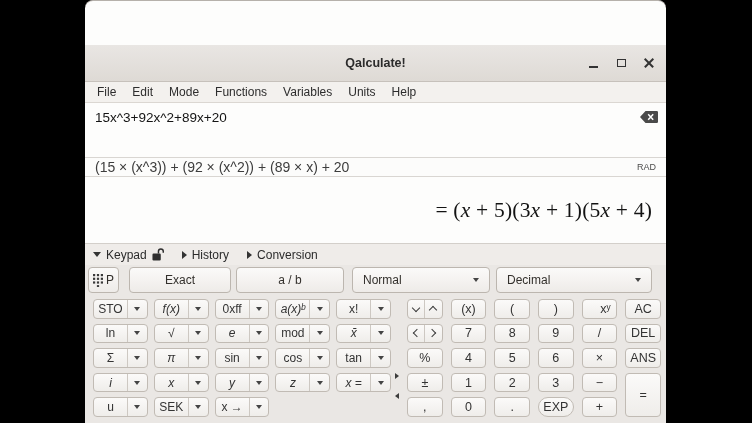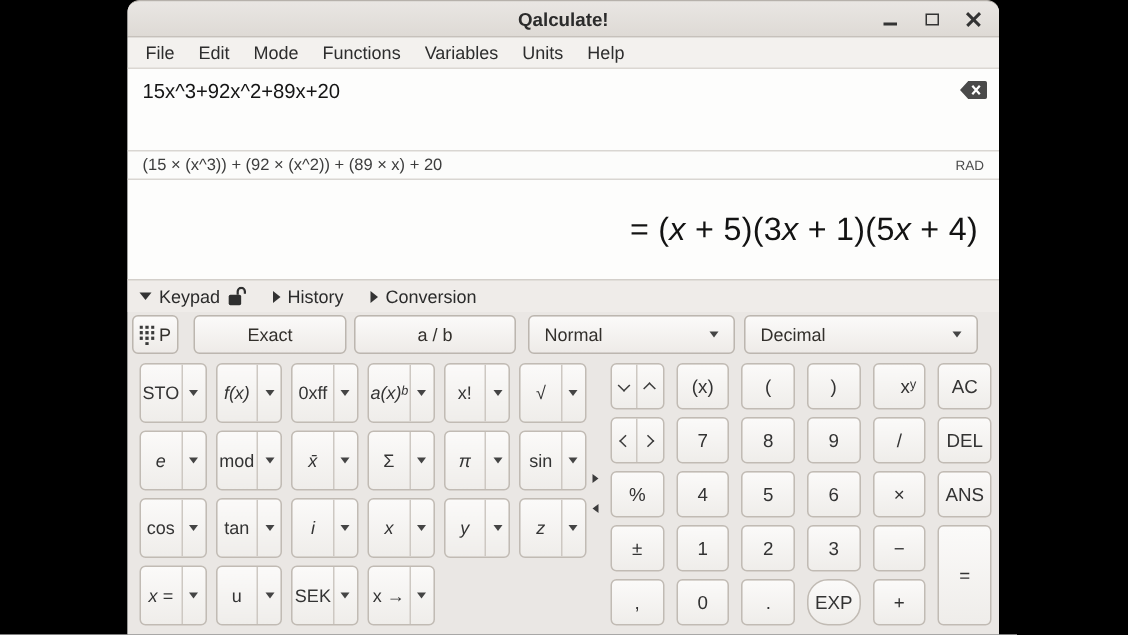--- a/index.html
+++ b/index.html
@@ -15,23 +15,23 @@
 
   .window {
     position: absolute; left: 85px; top: 0; width: 581px; height: 423px;
     background: #fdfdfc; border-radius: 8px 8px 0 0; overflow: hidden;
     display: flex; flex-direction: column;
     border-top: 1px solid #b6b1ab;
   }
 
   
   .titlebar {
-    height: 24px; background: linear-gradient(#e9e6e3, #dedad5);
+    height: 37px; background: linear-gradient(#e9e6e3, #dedad5);
     border-bottom: 1px solid #c6c1bb;
-    display: flex; align-items: center; position: relative; flex: none;
+    display: flex; align-items: center; position: relative; flex: none; margin-top: 44px;
   }
   .title {
     position: absolute; left: 0; right: 0; text-align: center;
     font-size: 12.5px; font-weight: bold; color: #2b2b2b;
   }
   .controls { position: absolute; right: 6px; display: flex; align-items: center; gap: 6px; }
   .wc { width: 22px; height: 22px; display: flex; align-items: center; justify-content: center; }
   .ic-min { width: 9px; height: 2px; background: #333; margin-top: 7px; }
   .ic-max { width: 9px; height: 8px; border: 1.5px solid #333; }
   .ic-close { position: relative; width: 10px; height: 10px; }
@@ -54,30 +54,30 @@
   }
   .bksp { position: absolute; right: 8px; top: 7px; width: 20px; height: 14px; display:flex; align-items:center; justify-content:flex-end; }
 
   
   .statusbar {
     height: 20px; flex: none; background: #fcfcfb;
     border-top: 1px solid #d9d6d2; border-bottom: 1px solid #d9d6d2;
     display: flex; align-items: center; justify-content: space-between;
     padding: 0 10px;
   }
-  .parsed { font-size: 11px; color: #3d3d3d; }
+  .parsed { font-size: 14px; color: #3d3d3d; }
   .rad    { font-size: 9px;  color: #4c4c4c; }
 
   
   .resultarea {
     height: 66px; flex: none; background: #fdfdfc;
     display: flex; align-items: center; justify-content: flex-end;
     padding-right: 14px;
   }
-  .result { font-size: 21.5px; color: #131313; letter-spacing: 0.2px; }
+  .result { font-size: 21.5px; color: #131313; letter-spacing: 0.2px; font-family: Liberation Serif, serif; }
   .result .it, .it { font-style: italic; }
 
   
   .bottom { flex: 1; background: #eae7e4; display: flex; flex-direction: column; }
 
   .tabs {
     height: 22px; flex: none; background: #efece9; border-top: 1px solid #d3cfca;
     display: flex; align-items: center; padding-left: 8px; gap: 18px;
   }
   .tab { display: flex; align-items: center; gap: 5px; font-size: 12px; color: #2b2b2b; }
@@ -96,21 +96,21 @@
   .frac  { width: 108px; margin-left: 5px; }
   .combo { justify-content: space-between; padding: 0 10px; }
   .dmode { width: 138px; margin-left: 8px; }
   .nbase { width: 156px; margin-left: 6px; }
   .tri-down { width: 0; height: 0; border-left: 3.5px solid transparent; border-right: 3.5px solid transparent; border-top: 4.5px solid #444; }
 
   
   .keypadrow { flex: 1; display: flex; padding: 4px 5px 6px 8px; }
   .kleft {
     width: 298px; flex: none;
-    display: grid; grid-template-columns: repeat(6, 1fr); grid-auto-rows: 1fr;
+    display: grid; grid-template-columns: repeat(5, 1fr); grid-auto-rows: 1fr;
     gap: 5px 6px;
   }
   .key-group {
     display: flex; border: 1px solid #c1bbb4; border-radius: 4px;
     background: linear-gradient(#fbfaf9, #efedea); overflow: hidden;
   }
   .key-main { flex: 1.75; font-size: 12px; color: #343434; display: flex; align-items: center; justify-content: center; }
   .key-arrow { flex: 1; border-left: 1px solid #cdc8c2; display: flex; align-items: center; justify-content: center; }
   .key-arrow .tri-down { border-top-width: 4px; border-left-width: 3px; border-right-width: 3px; }
 
@@ -268,20 +268,26 @@
               <span class="tri-down"></span>
             </button>
           </div>
           <div class="key-group">
             <button class="key-main">x!</button>
             <button class="key-arrow">
               <span class="tri-down"></span>
             </button>
           </div>
           <div class="key-group">
+            <button class="key-main">ln</button>
+            <button class="key-arrow">
+              <span class="tri-down"></span>
+            </button>
+          </div>
+          <div class="key-group">
             <button class="key-main">√</button>
             <button class="key-arrow">
               <span class="tri-down"></span>
             </button>
           </div>
           <div class="key-group">
             <button class="key-main it">e</button>
             <button class="key-arrow">
               <span class="tri-down"></span>
             </button>

